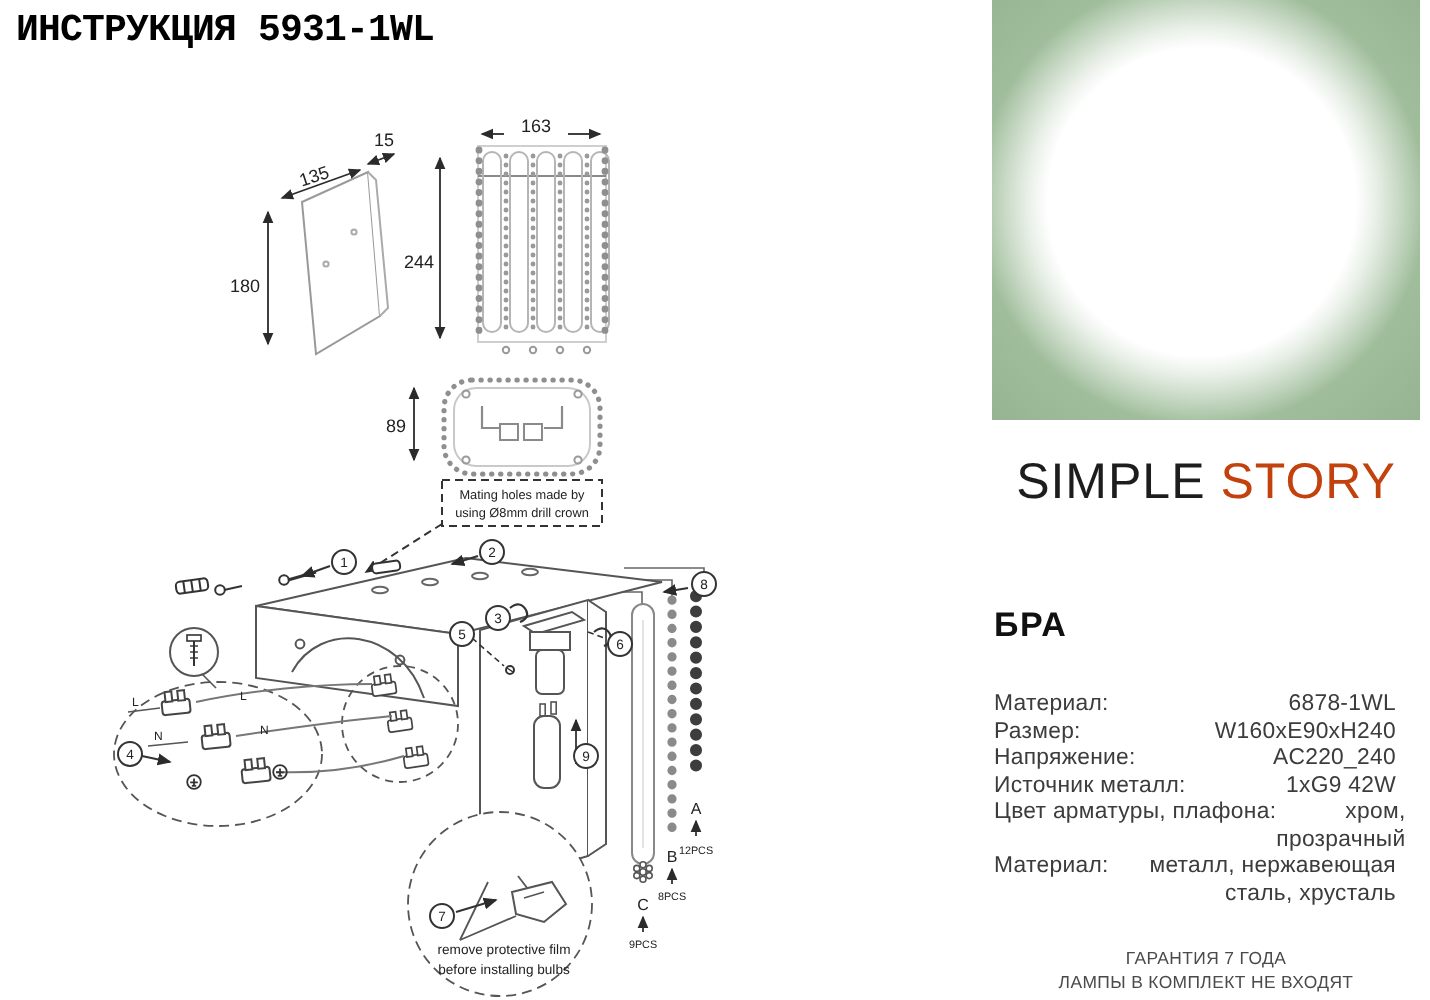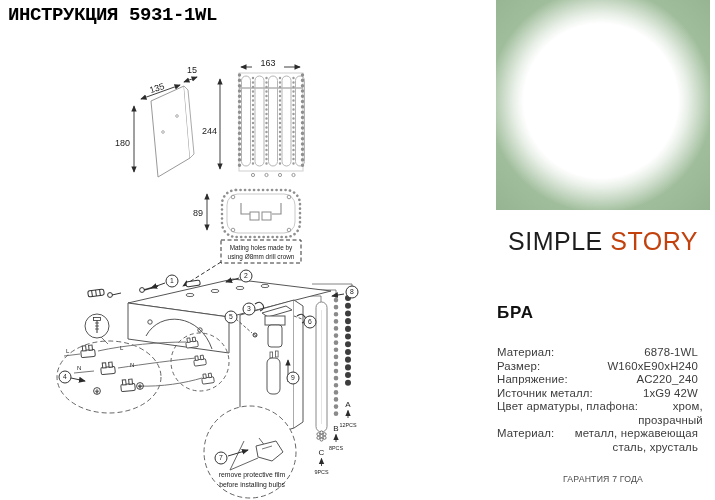--- a/index.html
+++ b/index.html
@@ -297,15 +297,16 @@
     </div>
     <div class="spec-row">
       <span class="spec-label">Материал:</span>
       <span class="spec-value">металл, нержавеющая
 сталь, хрусталь</span>
     </div>
   </div>
 
   <div class="footer">
     <div>ГАРАНТИЯ 7 ГОДА</div>
+    <div>ЛАМПЫ В КОМПЛЕКТ НЕ ВХОДЯТ</div>
   </div>
 
 </div>
 
 </body></html>

